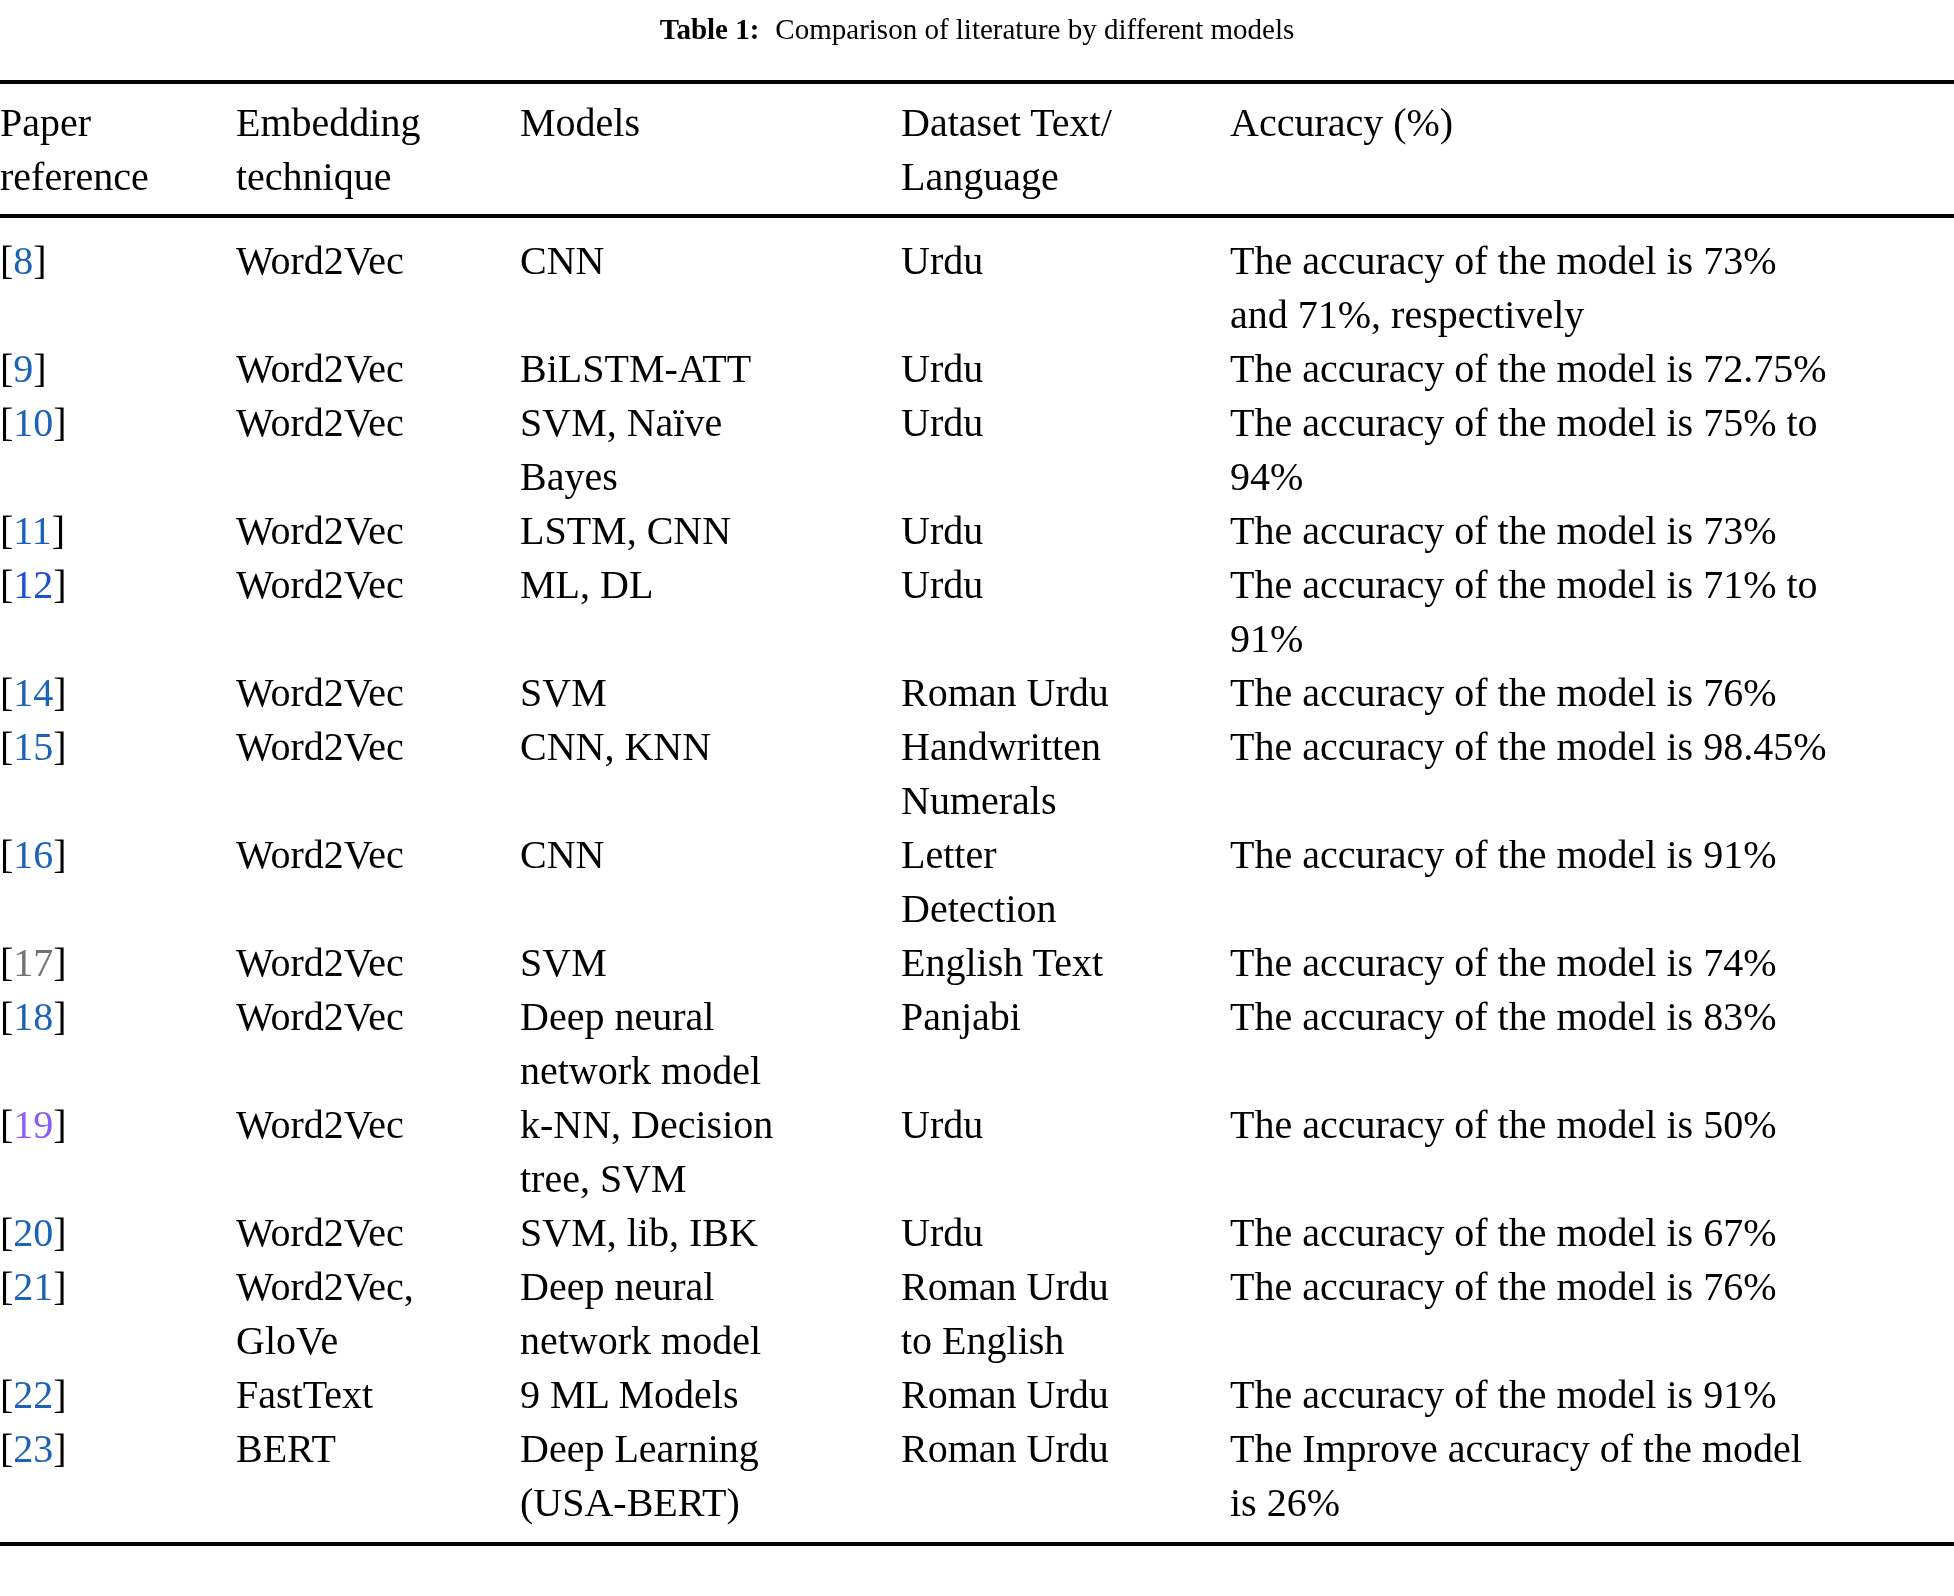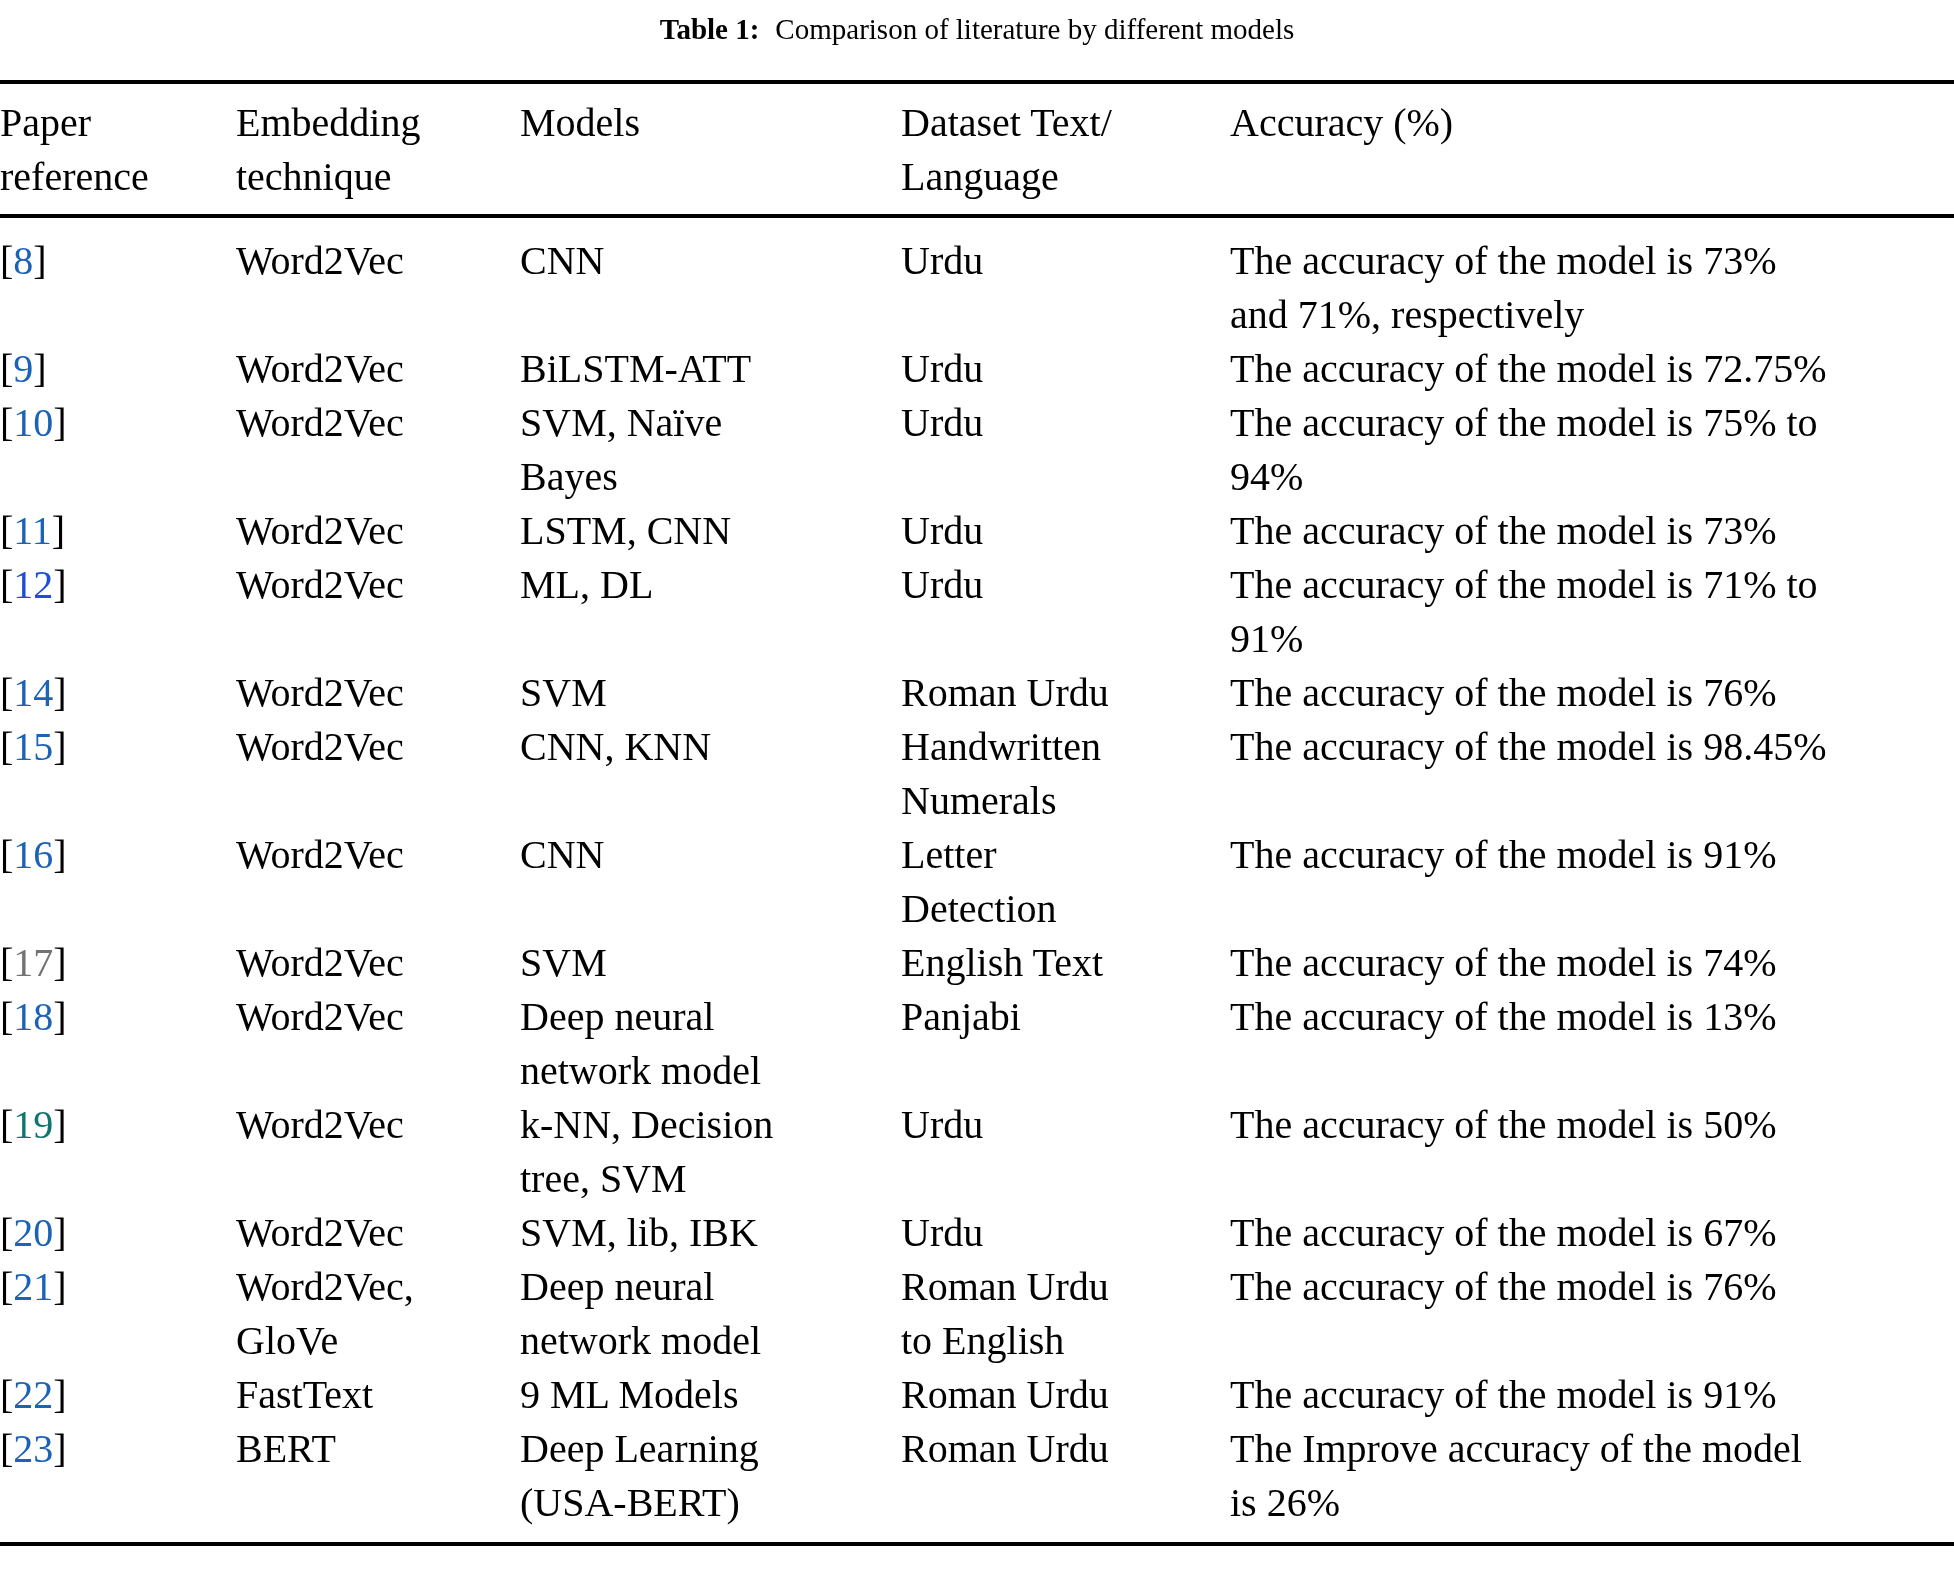--- a/index.html
+++ b/index.html
@@ -147,24 +147,24 @@
           <td>SVM</td>
           <td>English Text</td>
           <td>The accuracy of the model is 74%</td>
         </tr>
         <tr>
           <td><span>[</span><span class="ref-link" style="color: rgb(28, 99, 184);">18</span><span>]</span></td>
           <td>Word2Vec</td>
           <td>Deep neural
 network model</td>
           <td>Panjabi</td>
-          <td>The accuracy of the model is 13%</td>
-        </tr>
-        <tr>
-          <td><span>[</span><span class="ref-link" style="color: #0f766e;">19</span><span>]</span></td>
+          <td>The accuracy of the model is 83%</td>
+        </tr>
+        <tr>
+          <td><span>[</span><span class="ref-link" style="color: #8b5cf6;">19</span><span>]</span></td>
           <td>Word2Vec</td>
           <td>k-NN, Decision
 tree, SVM</td>
           <td>Urdu</td>
           <td>The accuracy of the model is 50%</td>
         </tr>
         <tr>
           <td><span>[</span><span class="ref-link" style="color: rgb(28, 99, 184);">20</span><span>]</span></td>
           <td>Word2Vec</td>
           <td>SVM, lib, IBK</td>

